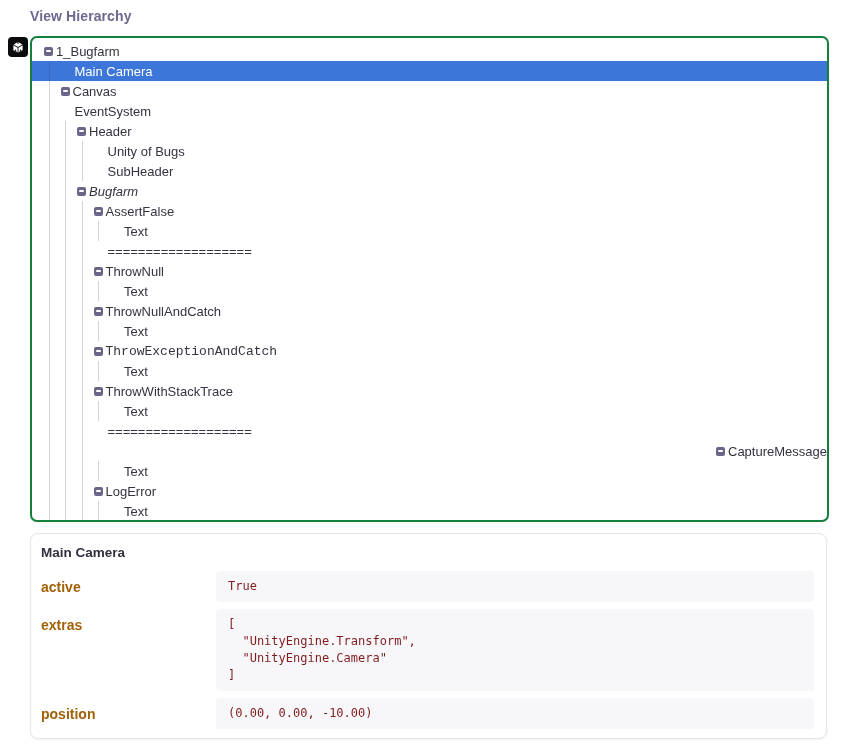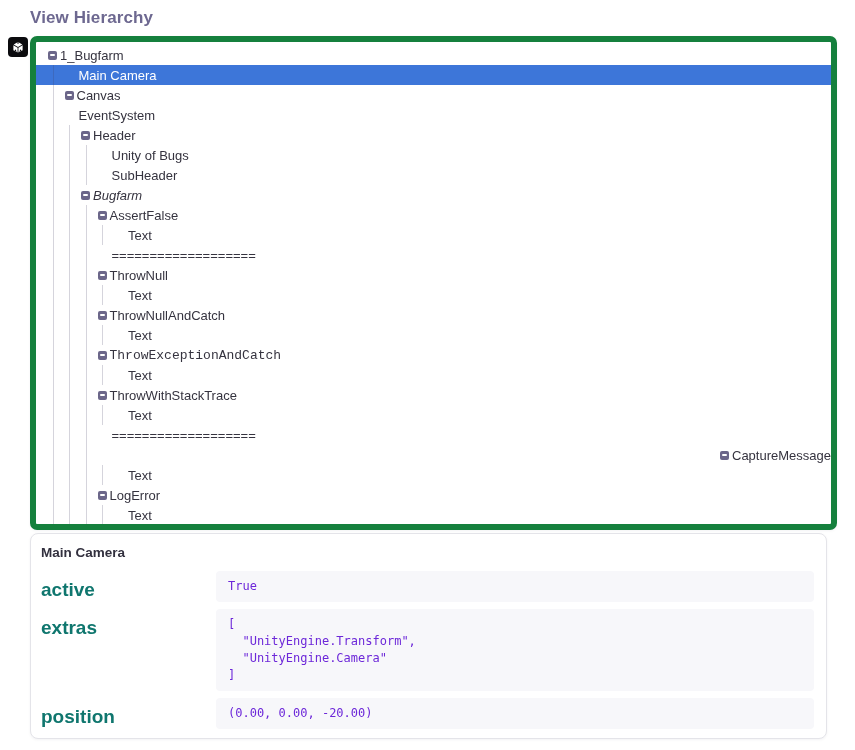--- a/index.html
+++ b/index.html
@@ -1,30 +1,30 @@
 <!DOCTYPE html>
 <html><head>
 <meta charset="utf-8">
 <style>
   html,body{margin:0;padding:0;}
   body{
     width:855px;height:750px;position:relative;background:#ffffff;
     font-family:"Liberation Sans",sans-serif;overflow:hidden;
   }
   .heading{
-    position:absolute;left:30px;top:8px;font-size:17px;font-weight:700;
+    position:absolute;left:30px;top:8px;font-size:14px;font-weight:700;
     color:#6d6890;letter-spacing:.1px;
   }
   .unity-badge{
     position:absolute;left:8px;top:37px;width:20px;height:20px;background:#0b0b0e;
     border-radius:4px;display:flex;align-items:center;justify-content:center;
   }
   .tree-panel{
     position:absolute;left:30px;top:36px;width:795px;height:482px;background:#fff;
-    border:6px solid #15803d;border-radius:7px;overflow:hidden;
+    border:2px solid #15803d;border-radius:7px;overflow:hidden;
     box-shadow:0 1px 3px rgba(25,25,50,.05);
   }
   .tree-rows{position:absolute;left:0;top:0;right:0;bottom:0;padding-top:3px;}
   .tree-row{
     height:20px;display:flex;align-items:center;font-size:13px;color:#35333f;
     white-space:pre;cursor:default;
   }
   .tree-row.selected{background:#3d76d9;color:#ffffff;}
   .tree-icon{
     width:9px;height:9px;border-radius:2px;background:#6b6689;margin-right:3px;
@@ -35,26 +35,26 @@
   .guide{position:absolute;width:1px;background:rgba(62,60,95,.22);z-index:5;}
   .detail-card{
     position:absolute;left:30px;top:533px;width:795px;height:204px;background:#fff;
     border:1px solid #e4e4e9;border-radius:8px;box-sizing:content-box;
     box-shadow:0 1px 3px rgba(25,25,50,.05);
   }
   .detail-inner{padding:11px 12px 0 10px;}
   .detail-title{font-size:13.5px;font-weight:700;color:#32303e;margin-bottom:11px;}
   .detail-row{display:flex;margin-bottom:7px;}
   .detail-label{
-    width:175px;flex:none;font-size:19px;font-weight:700;color:#0f766e;padding-top:8px;
+    width:175px;flex:none;font-size:14px;font-weight:700;color:#a16207;padding-top:8px;
   }
   .detail-value{
     flex:1;margin:0;background:#f7f7fa;border-radius:4px;padding:7px 12px;
     font-family:"DejaVu Sans Mono",monospace;font-size:12px;line-height:17px;
-    color:#6d28d9;white-space:pre;overflow:hidden;
+    color:#7f1d1d;white-space:pre;overflow:hidden;
   }
 </style>
 </head>
 <body>
 
 <div class="heading">View Hierarchy</div>
 
 <div class="unity-badge">
   <svg width="14" height="14" viewBox="0 0 24 24">
     <path fill="#ffffff" d="M12 3.4 19.4 7.7 12 12 4.6 7.7Z"></path>
@@ -118,17 +118,17 @@
         </div>
         <div class="detail-row">
           <div class="detail-label">extras</div>
           <pre class="detail-value">[
   "UnityEngine.Transform",
   "UnityEngine.Camera"
 ]</pre>
         </div>
         <div class="detail-row">
           <div class="detail-label">position</div>
-          <pre class="detail-value">(0.00, 0.00, -20.00)</pre>
+          <pre class="detail-value">(0.00, 0.00, -10.00)</pre>
         </div>
       </div>
   </div>
 </div>
 
 </body></html>

